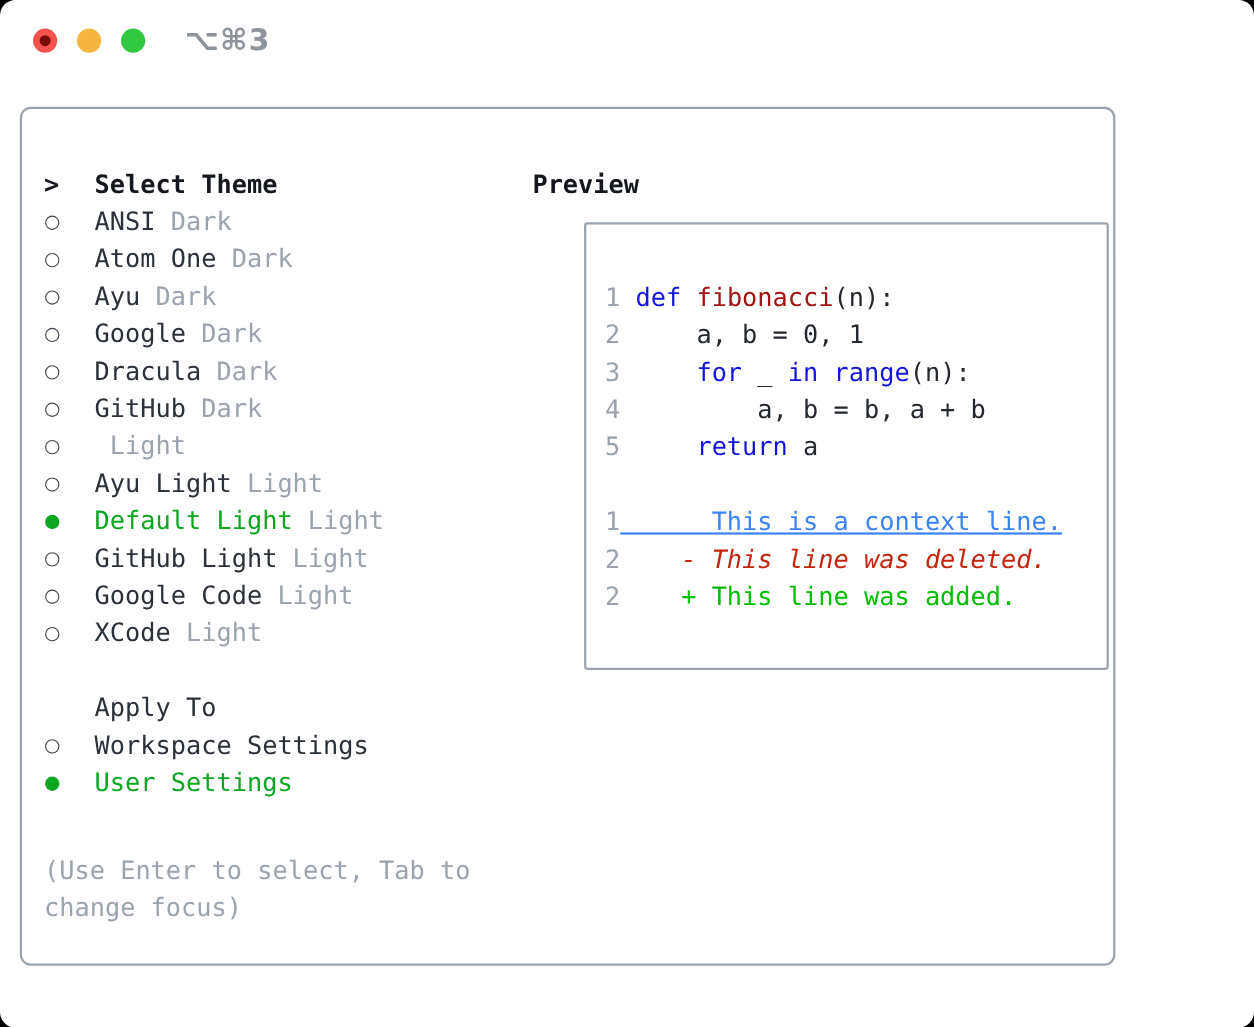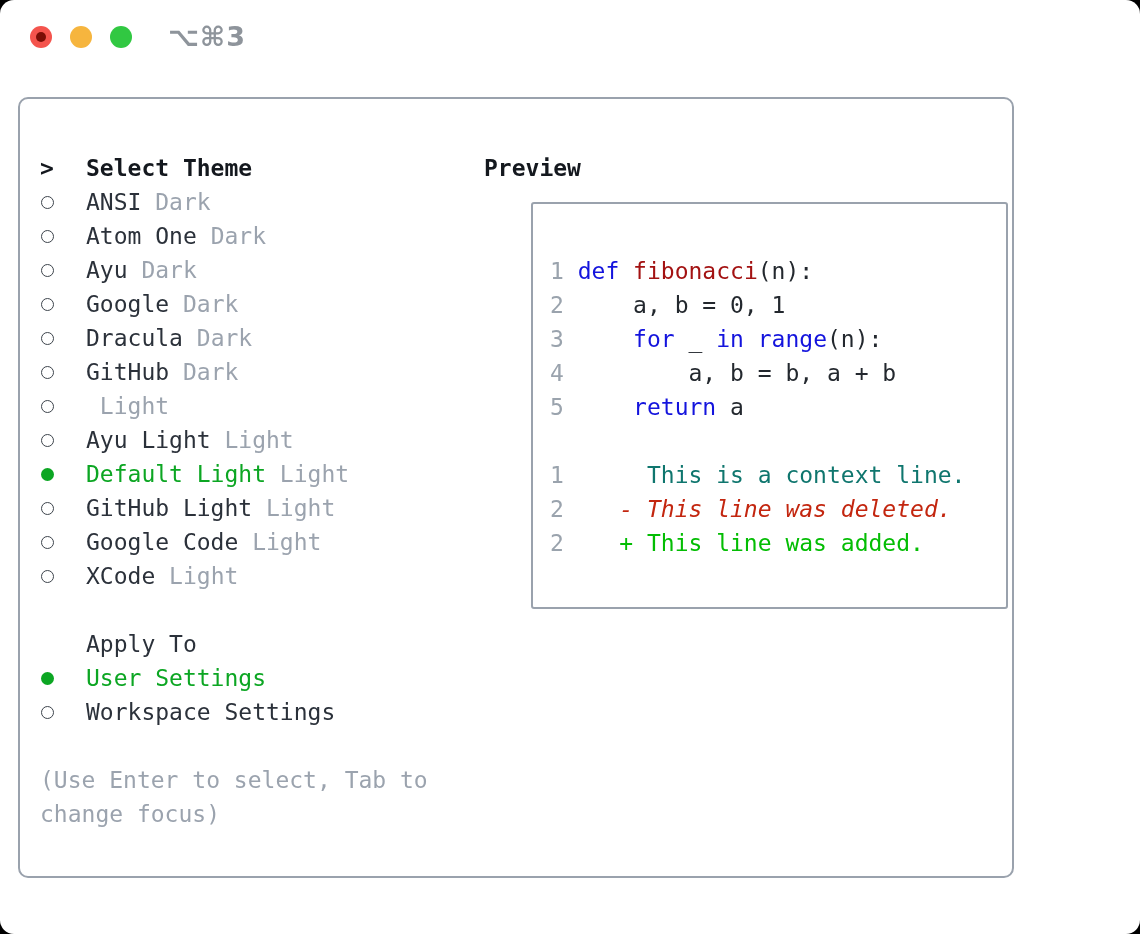--- a/index.html
+++ b/index.html
@@ -48,42 +48,42 @@
     width:13px;height:13px;border-radius:50%;
     border:1.5px solid #3d444c;box-sizing:border-box;margin-left:1px;
   }
   .radio.sel{border:none;background:#0ca623;}
   .hdr{font-weight:bold;color:#14181e;}
   .label{color:#2b313a;}
   .label.green{color:#0ca623;}
   .suffix{color:#9ba3ae;}
   .spacer{height:34px;}
   .hint{
-    margin-top:0;width:420px;color:#9ba3ae;
+    margin-top:12px;width:420px;color:#9ba3ae;
     font-size:23px;line-height:34px;white-space:normal;
   }
   
   .preview-title{
     position:absolute;left:464px;top:52px;height:34px;line-height:34px;
     font-size:23px;font-weight:bold;color:#14181e;
   }
   .preview-box{
     position:absolute;left:491px;top:103px;width:477px;height:407px;
     box-sizing:border-box;border:2px solid #9aa2ad;border-radius:3px;
     background:#fff;overflow:hidden;margin-left:20px;
   }
   .code{
     padding:50px 0 0 17px;font-size:23px;line-height:34px;white-space:pre;
   }
   .code-line{height:34px;}
   .pl{color:#23282e;}
   .num{color:#9aa3ad;}
   .kw{color:#1414dd;}
   .fn{color:#a31212;}
-  .ctx{color:#0f766e;}
+  .ctx{color:#3b82f6;text-decoration:underline;}
   .del{color:#c3260f;font-style:italic;}
   .add{color:#03bd03;}
 </style>
 </head>
 <body>
 
 <div class="window">
 
   <div class="titlebar">
     <div class="light close">
@@ -118,22 +118,22 @@
         </div>
 
       <div class="spacer"></div>
 
       <div class="row">
         <span class="bullet"></span>
         <span class="label">Apply To</span>
       </div>
 
       <div id="apply-list">
+          <div class="row"><span class="bullet"><span class="radio"></span></span><span class="label">Workspace Settings</span></div>
           <div class="row"><span class="bullet"><span class="radio sel"></span></span><span class="label green">User Settings</span></div>
-          <div class="row"><span class="bullet"><span class="radio"></span></span><span class="label">Workspace Settings</span></div>
         </div>
 
       <div class="spacer"></div>
 
       <div class="hint">(Use Enter to select, Tab to change focus)</div>
     </div>
 
     <div class="preview-title">Preview</div>
 
     <div class="preview-box">

